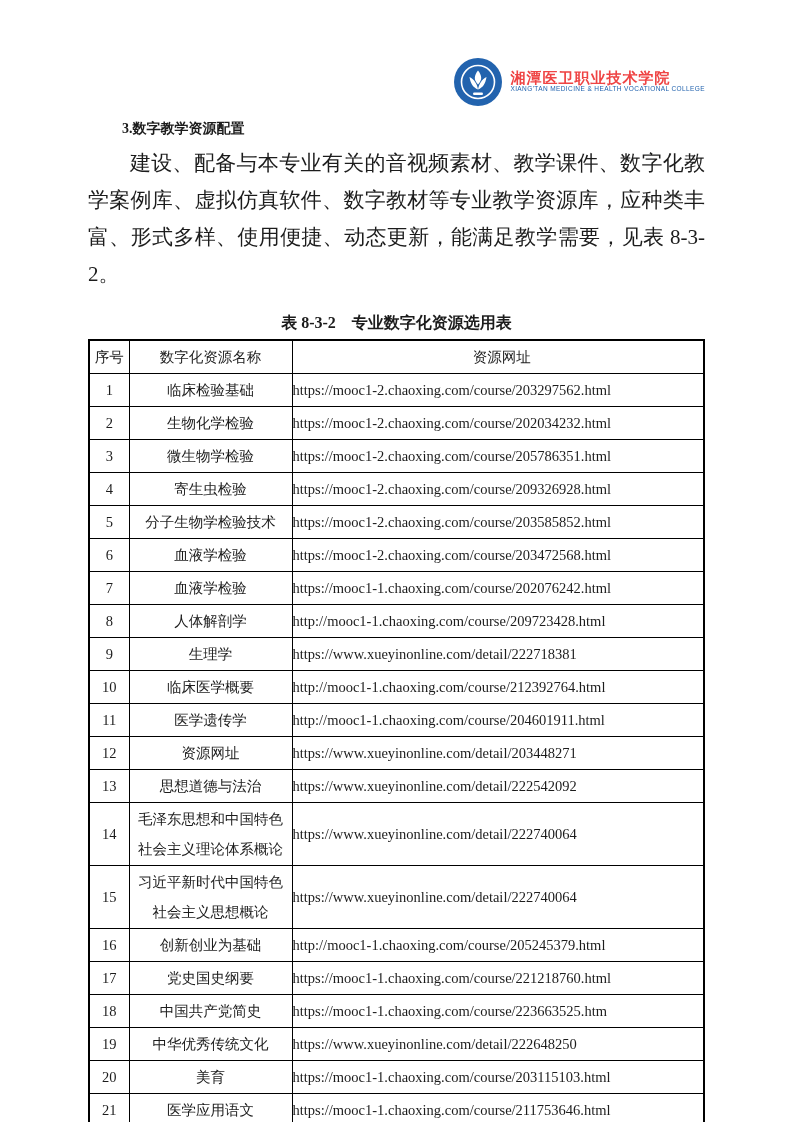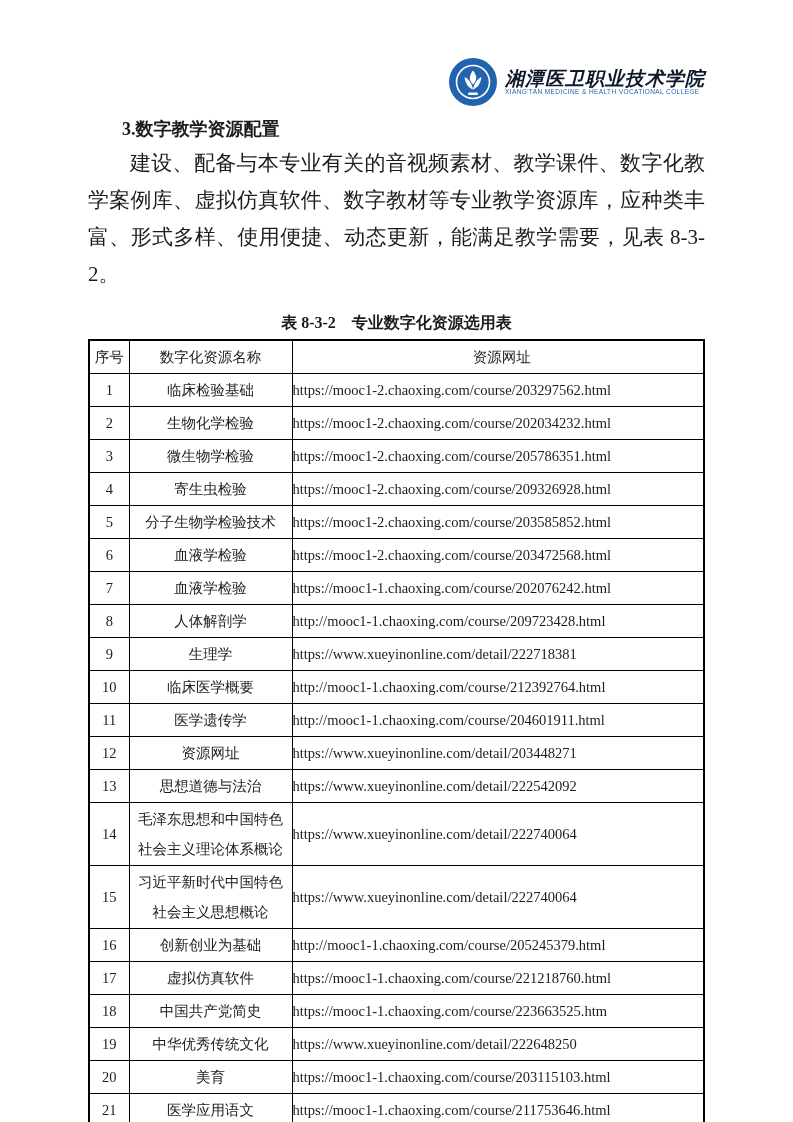--- a/index.html
+++ b/index.html
@@ -20,40 +20,39 @@
   .logo-row {
     display: flex;
     justify-content: flex-end;
     align-items: center;
     height: 52px;
   }
   .logo-wrap { display: flex; align-items: center; gap: 7px; }
   .logo-circle { width: 50px; height: 50px; flex: 0 0 auto; }
   .logo-text { display: flex; flex-direction: column; line-height: 1.05; }
   .logo-zh {
-    color: #0f172a;
-    font-size: 19px;
+    color: #ef4444;
+    font-size: 15px;
     font-weight: bold;
-    font-style: italic;
     letter-spacing: 1px;
     white-space: nowrap;
     font-family: "Liberation Serif", "DejaVu Serif", serif;
   }
   .logo-en {
     color: #2263ae;
     font-size: 6.5px;
     letter-spacing: 0.4px;
     white-space: nowrap;
     font-family: "Liberation Sans", "DejaVu Sans", sans-serif;
   }
 
   
   .section-heading {
     margin-top: 10px;
-    font-size: 18px;
+    font-size: 14px;
     font-weight: bold;
     text-indent: 34px;
     line-height: 22px;
   }
   .body-paragraph {
     margin-top: 5px;
     font-size: 21px;
     line-height: 37px;
     text-align: justify;
     text-indent: 2em;
@@ -207,21 +206,21 @@
             <td class="c-name">习近平新时代中国特色社会主义思想概论</td>
             <td class="c-url">https://www.xueyinonline.com/detail/222740064</td>
           </tr>
           <tr>
             <td class="c-no">16</td>
             <td class="c-name">创新创业为基础</td>
             <td class="c-url">http://mooc1-1.chaoxing.com/course/205245379.html</td>
           </tr>
           <tr>
             <td class="c-no">17</td>
-            <td class="c-name">虚拟仿真软件</td>
+            <td class="c-name">党史国史纲要</td>
             <td class="c-url">https://mooc1-1.chaoxing.com/course/221218760.html</td>
           </tr>
           <tr>
             <td class="c-no">18</td>
             <td class="c-name">中国共产党简史</td>
             <td class="c-url">https://mooc1-1.chaoxing.com/course/223663525.htm</td>
           </tr>
           <tr>
             <td class="c-no">19</td>
             <td class="c-name">中华优秀传统文化</td>

